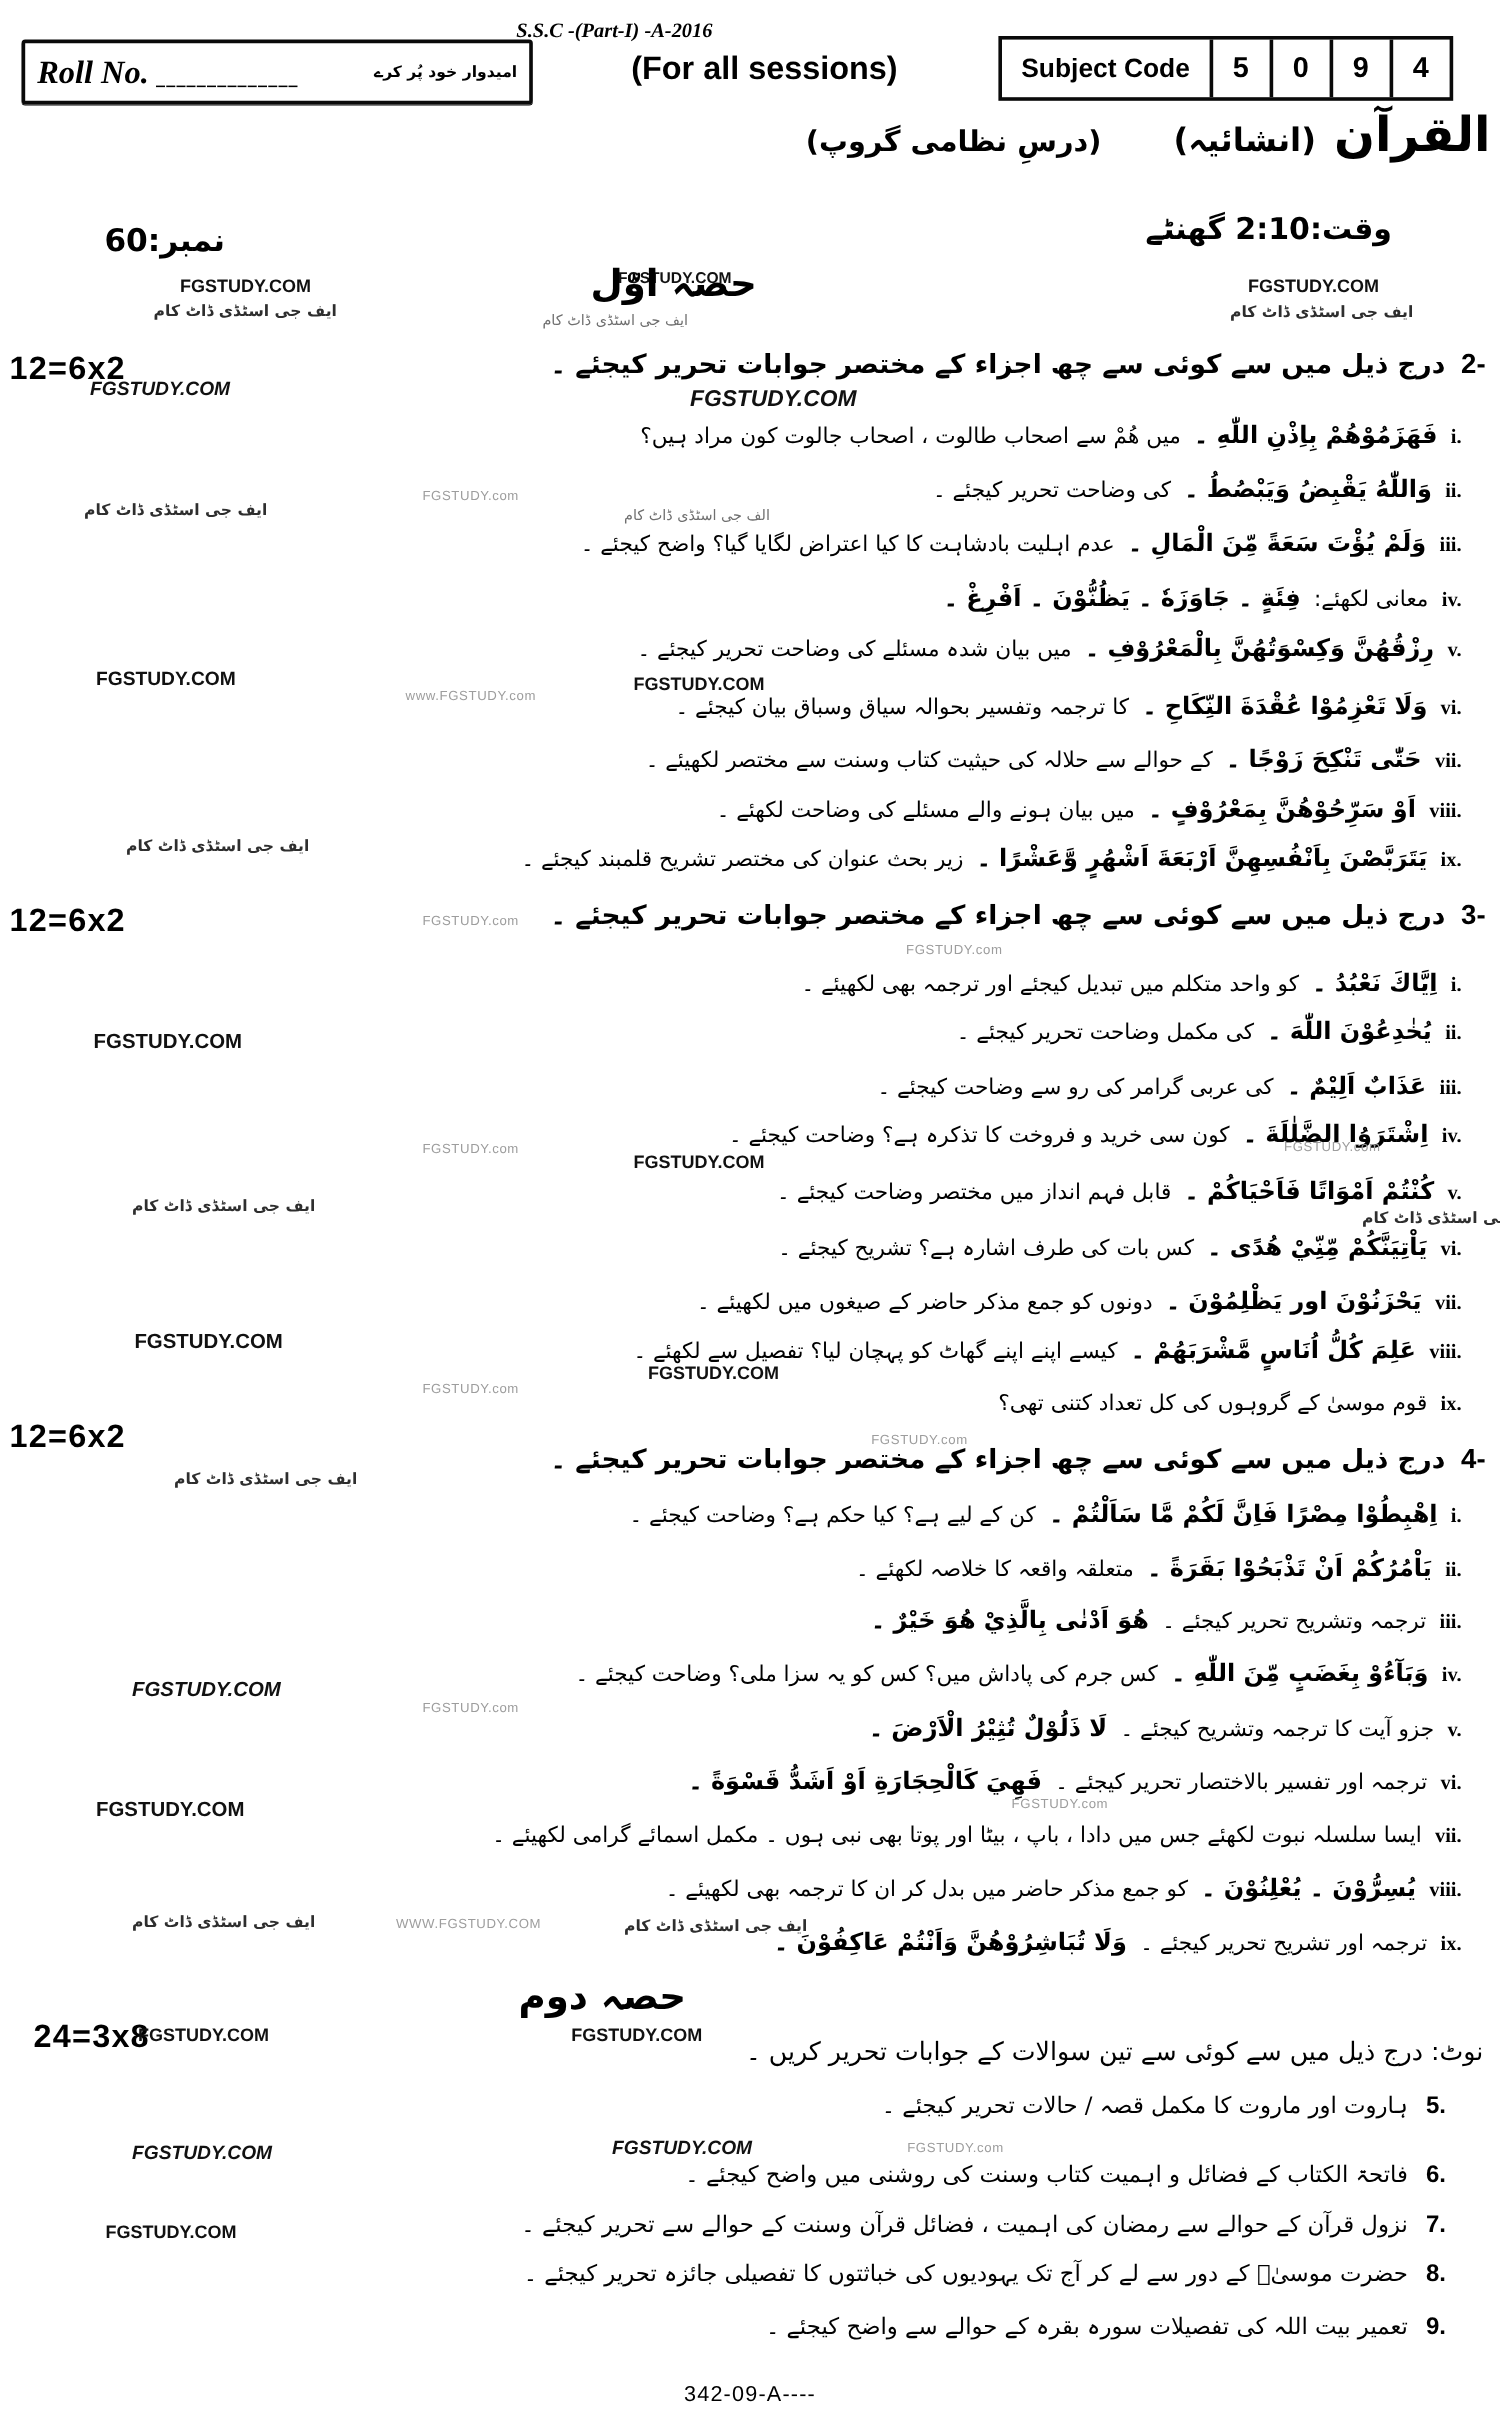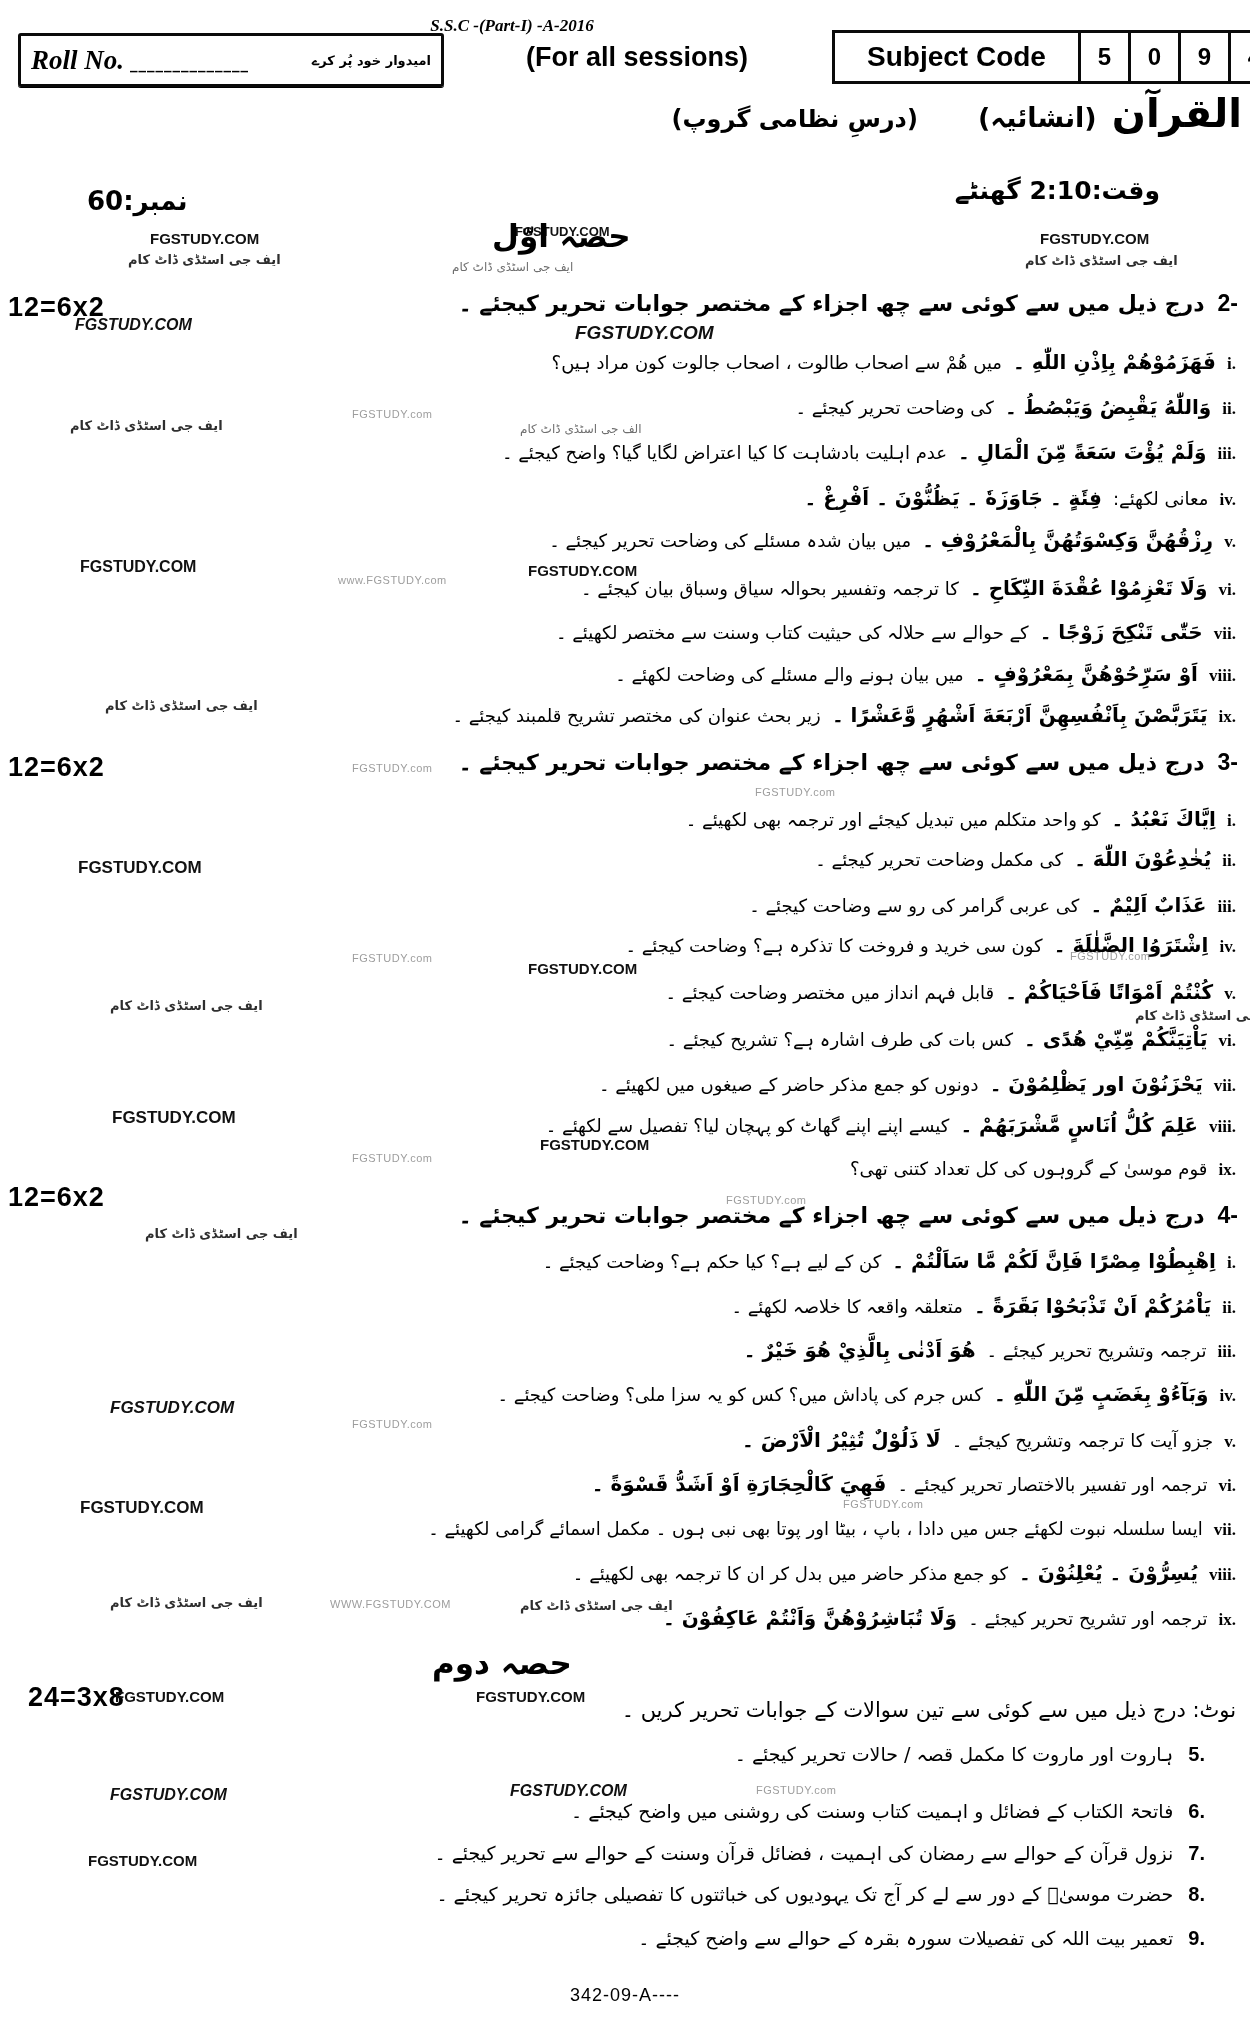--- a/index.html
+++ b/index.html
@@ -14,42 +14,42 @@
   .rollbox{left:18px;top:33px;width:400px;height:48px;border:3px solid #0a0a0a;border-radius:3px;
            box-shadow:0 1px 0 #000, inset 0 0 0 1px #fff;display:flex;align-items:center;padding:0 10px;}
   .roll-label{font-family:"Liberation Serif",serif;font-style:italic;font-weight:700;font-size:27px;}
   .roll-line{flex:1;font-size:15px;font-weight:700;letter-spacing:1px;overflow:hidden;margin:8px 6px 0 6px;}
   .roll-note{font-size:13px;font-weight:700;direction:rtl;}
 
   .sessions{left:497px;top:42px;width:280px;text-align:center;
             font-family:"Liberation Sans",sans-serif;font-weight:700;font-size:27px;}
 
   .sctable{left:832px;top:30px;height:48px;border:3px solid #0a0a0a;display:flex;align-items:stretch;background:#fff;}
-  .sc-label{display:flex;align-items:center;padding:0 32px;font-family:"Liberation Sans",sans-serif;
-            font-weight:700;font-size:28px;}
+  .sc-label{display:flex;align-items:center;padding:0 16px;font-family:"Liberation Sans",sans-serif;
+            font-weight:700;font-size:22px;}
   .sc-cell{width:47px;display:flex;align-items:center;justify-content:center;border-left:3px solid #0a0a0a;
            font-family:"Liberation Sans",sans-serif;font-weight:700;font-size:24px;}
 
   .title-line{right:8px;top:90px;direction:rtl;}
   .title-name{font-weight:800;font-size:40px;}
   .title-type{font-weight:700;font-size:27px;margin-right:10px;}
   .title-group{font-weight:700;font-size:24px;margin-right:55px;}
   .time{right:90px;top:176px;font-weight:700;font-size:25px;direction:rtl;}
   .marks-total{left:55px;top:186px;font-weight:700;font-size:26px;direction:rtl;margin-left:32px;}
 
   .part-heading{font-weight:800;font-size:31px;direction:rtl;}
 
   .marksf{left:8px;font-family:"Liberation Sans",sans-serif;font-weight:800;font-size:27px;letter-spacing:1px;}
 
   .qheader{right:12px;direction:rtl;text-align:right;}
   .qnum{display:inline-block;direction:ltr;unicode-bidi:isolate;
         font-family:"Liberation Sans",sans-serif;font-weight:700;font-size:23px;margin-left:8px;}
   .qtext{font-weight:700;font-size:22px;}
 
-  .item{right:14px;direction:rtl;text-align:center;}
+  .item{right:32px;direction:rtl;text-align:center;}
   .item > span{margin-left:6px;}
   .rn{display:inline-block;direction:ltr;unicode-bidi:isolate;
       font-family:"Liberation Serif",serif;font-weight:700;font-size:17px;margin-left:10px;}
   .ar{font-weight:700;font-size:20px;}
   .pre,.ur{font-weight:400;font-size:18px;}
 
   .note-line{right:14px;direction:rtl;font-weight:400;font-size:21px;}
   .p2q{right:45px;direction:rtl;text-align:right;}
   .p2num{display:inline-block;direction:ltr;unicode-bidi:isolate;
          font-family:"Liberation Sans",sans-serif;font-weight:700;font-size:20px;margin-left:10px;}

